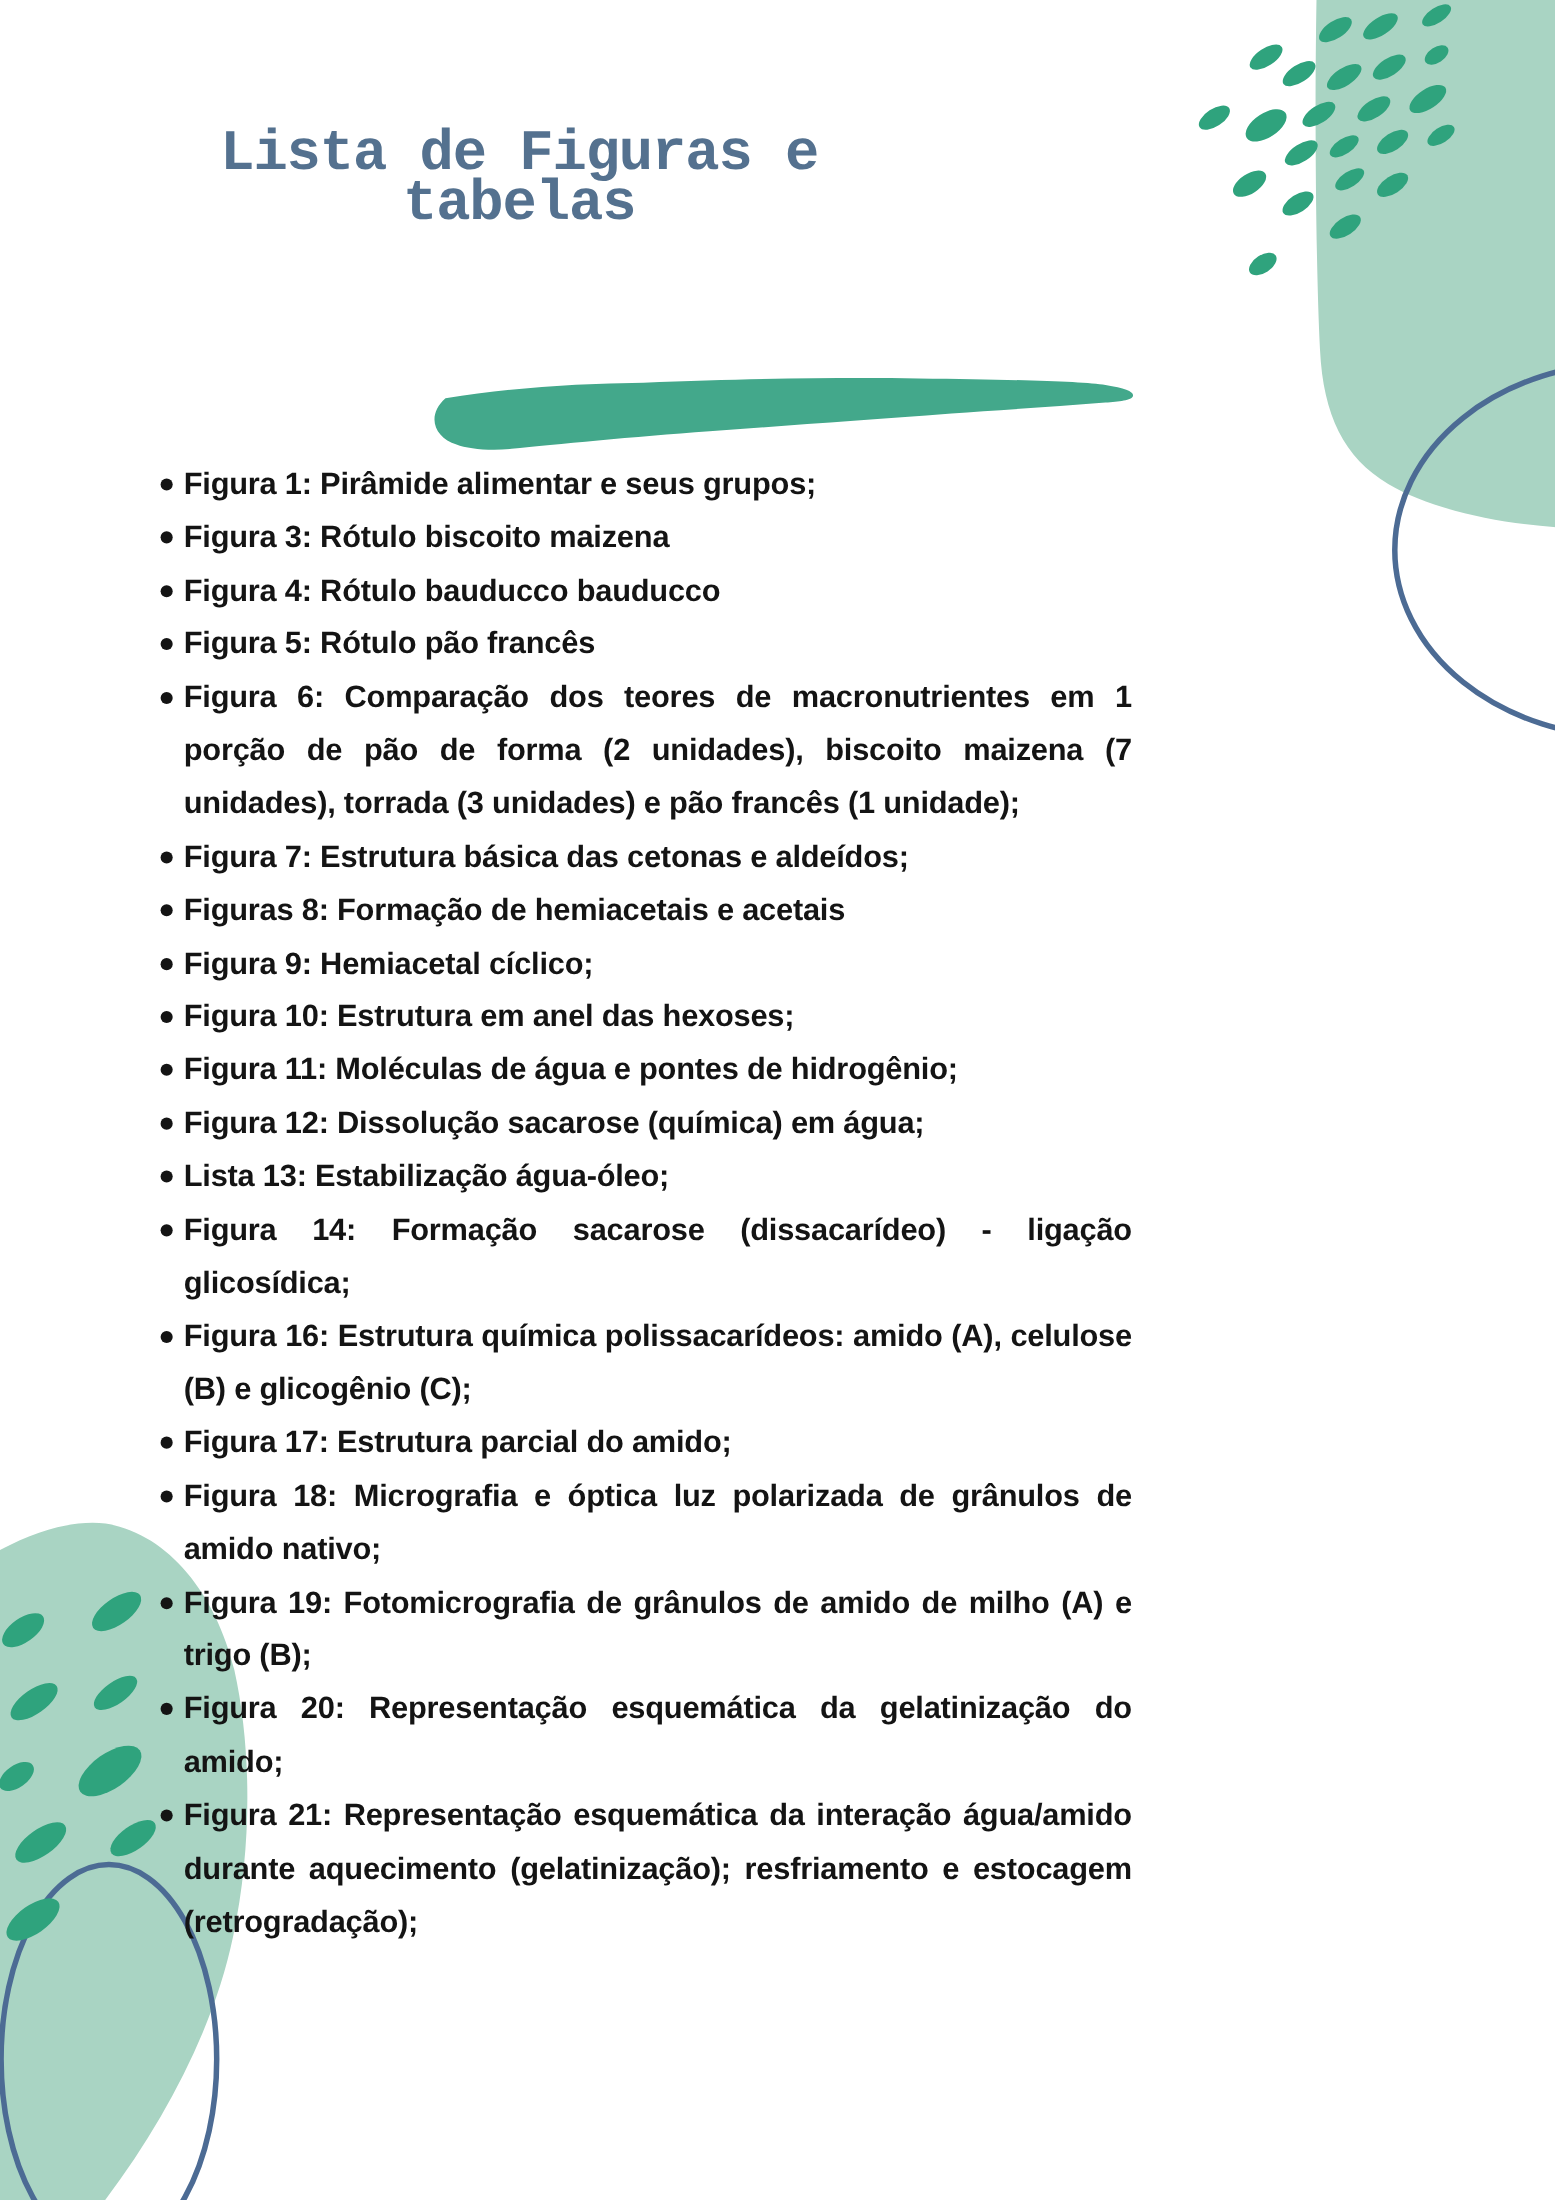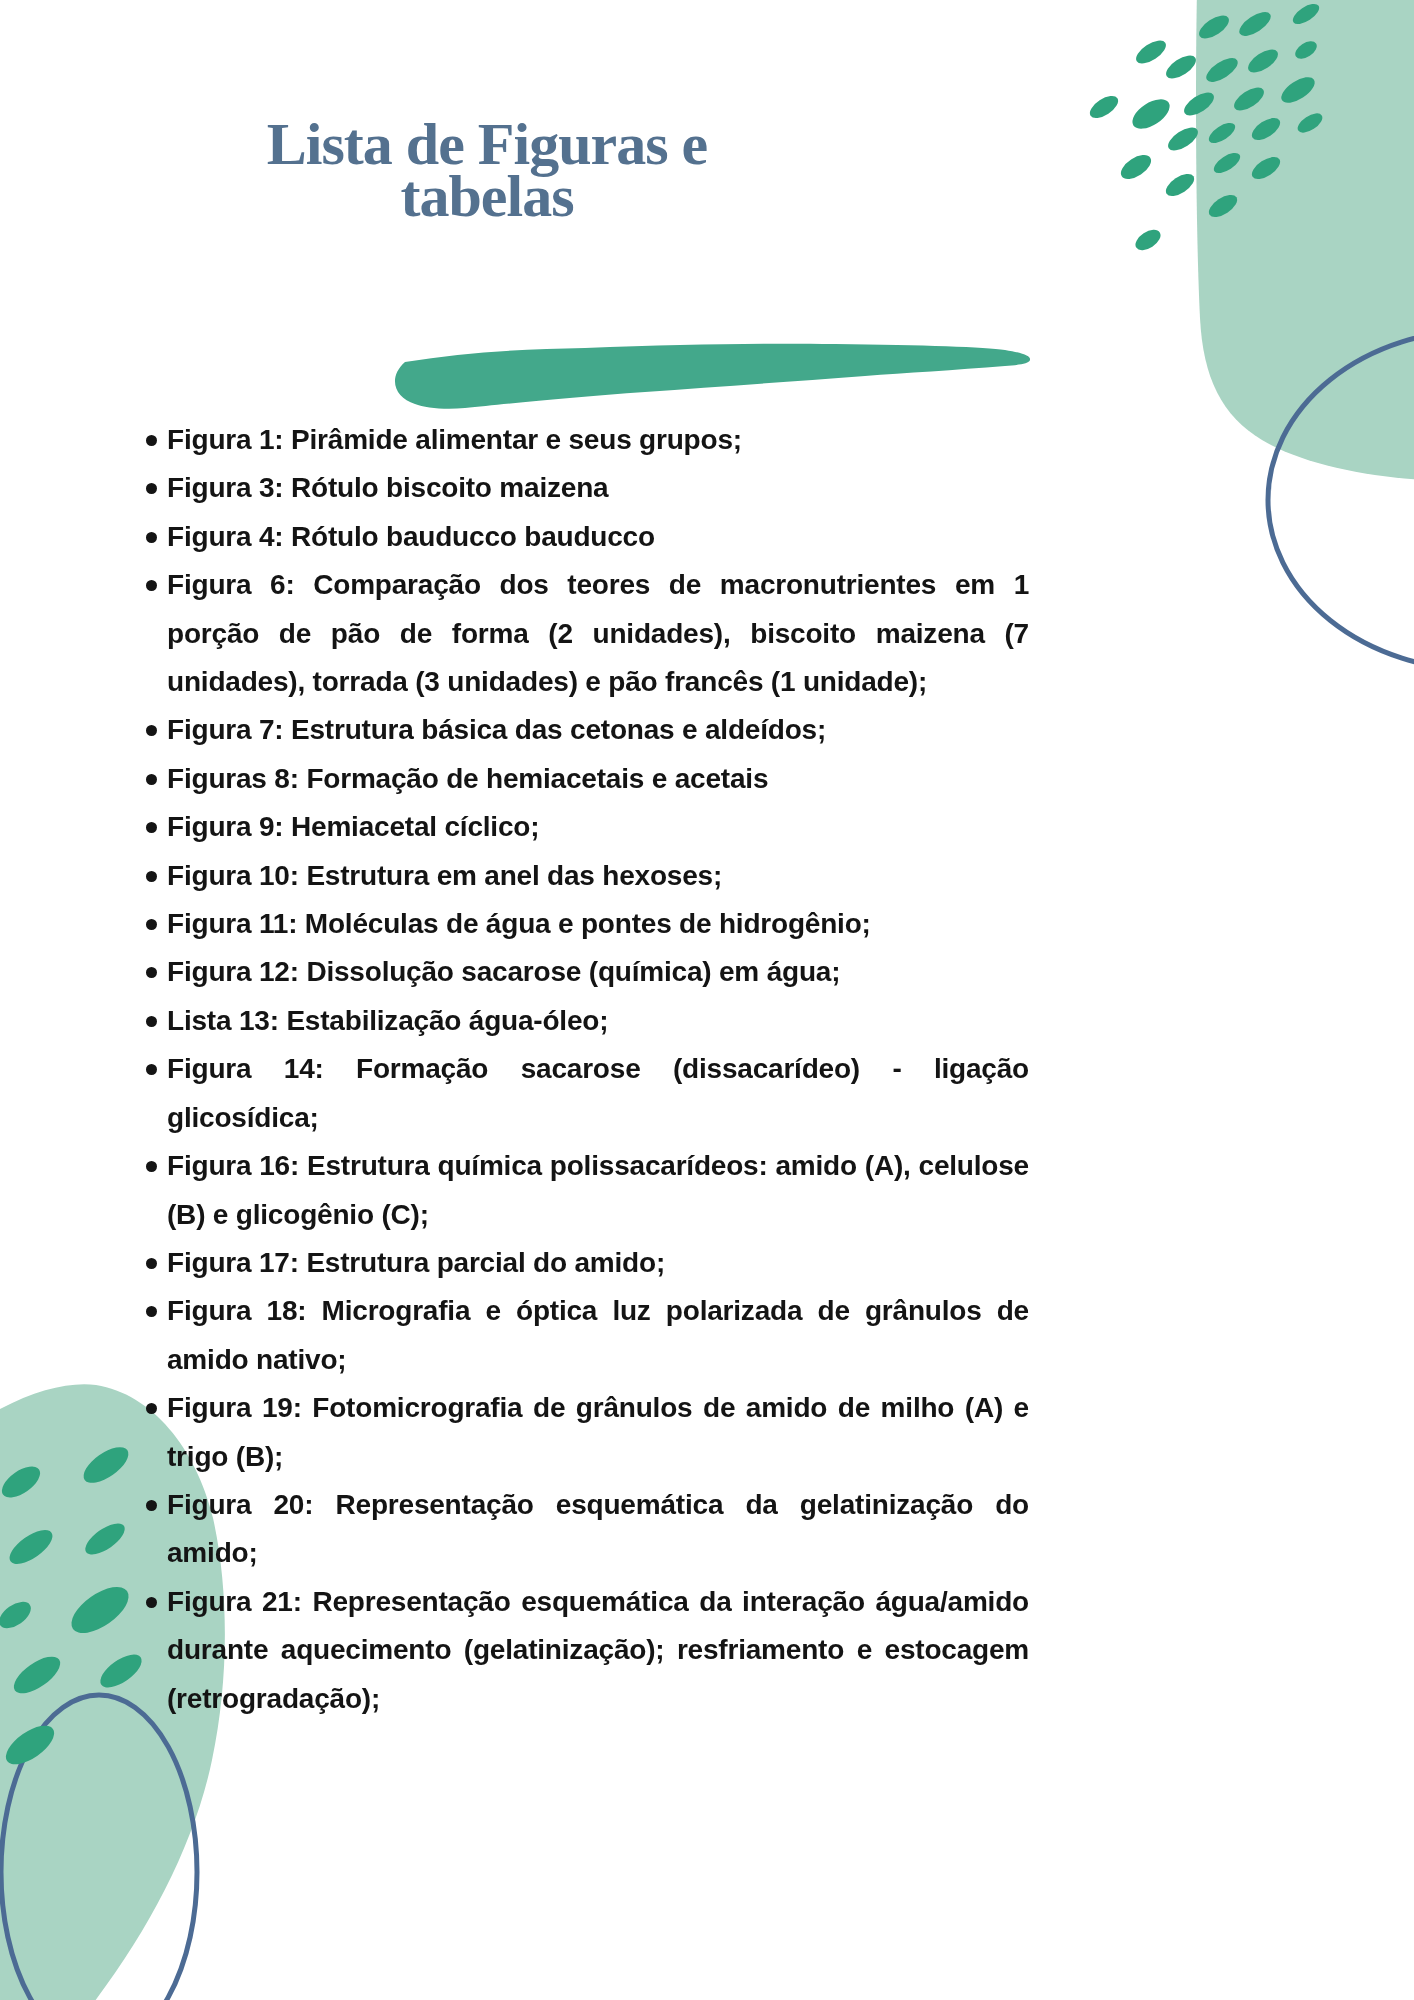--- a/index.html
+++ b/index.html
@@ -8,24 +8,24 @@
     background:var(--bg,#fff);
     font-family:"Liberation Sans",sans-serif;
   }
   
   #decor{position:absolute;inset:0;width:1414px;height:2000px;z-index:0;}
   .mint{fill:var(--mint,#a9d4c3);}
   .circle-o{fill:none;stroke:var(--circle-blue,#4c6b94);stroke-width:5;}
   ellipse.dot{fill:var(--dot-green,#2fa37d);}
   
   #title{
-    position:absolute;left:105px;top:118px;width:764px;z-index:2;margin:0;
+    position:absolute;left:90px;top:118px;width:764px;z-index:2;margin:0;
     text-align:center;color:var(--title-color,#54718f);
-    font-family:Liberation Serif, serif;font-weight:bold;
-    font-size:60px;line-height:.87;letter-spacing:-1px;
+    font-family:Liberation Mono, monospace;font-weight:bold;
+    font-size:52px;line-height:.87;letter-spacing:-1px;
   }
   #title span{display:block;}
   
   #brush{position:absolute;left:385px;top:342px;width:647px;height:68px;z-index:1;}
   .brush{fill:var(--brush-green,#43a88b);}
   
   #figures-list{
     position:absolute;left:144px;top:416px;width:885px;z-index:2;
     margin:0;padding:0;list-style:none;
     color:var(--text-color,#141414);
@@ -105,20 +105,23 @@
     <li>
     <span>Figura 1: Pirâmide alimentar e seus grupos;</span>
   </li>
     <li>
     <span>Figura 3: Rótulo biscoito maizena</span>
   </li>
     <li>
     <span>Figura 4: Rótulo bauducco bauducco</span>
   </li>
     <li>
+    <span>Figura 5: Rótulo pão francês</span>
+  </li>
+    <li>
     <span>Figura 6: Comparação dos teores de macronutrientes em 1 porção de pão de forma (2 unidades), biscoito maizena (7 unidades), torrada (3 unidades) e pão francês (1 unidade);</span>
   </li>
     <li>
     <span>Figura 7: Estrutura básica das cetonas e aldeídos;</span>
   </li>
     <li>
     <span>Figuras 8: Formação de hemiacetais e acetais</span>
   </li>
     <li>
     <span>Figura 9: Hemiacetal cíclico;</span>

